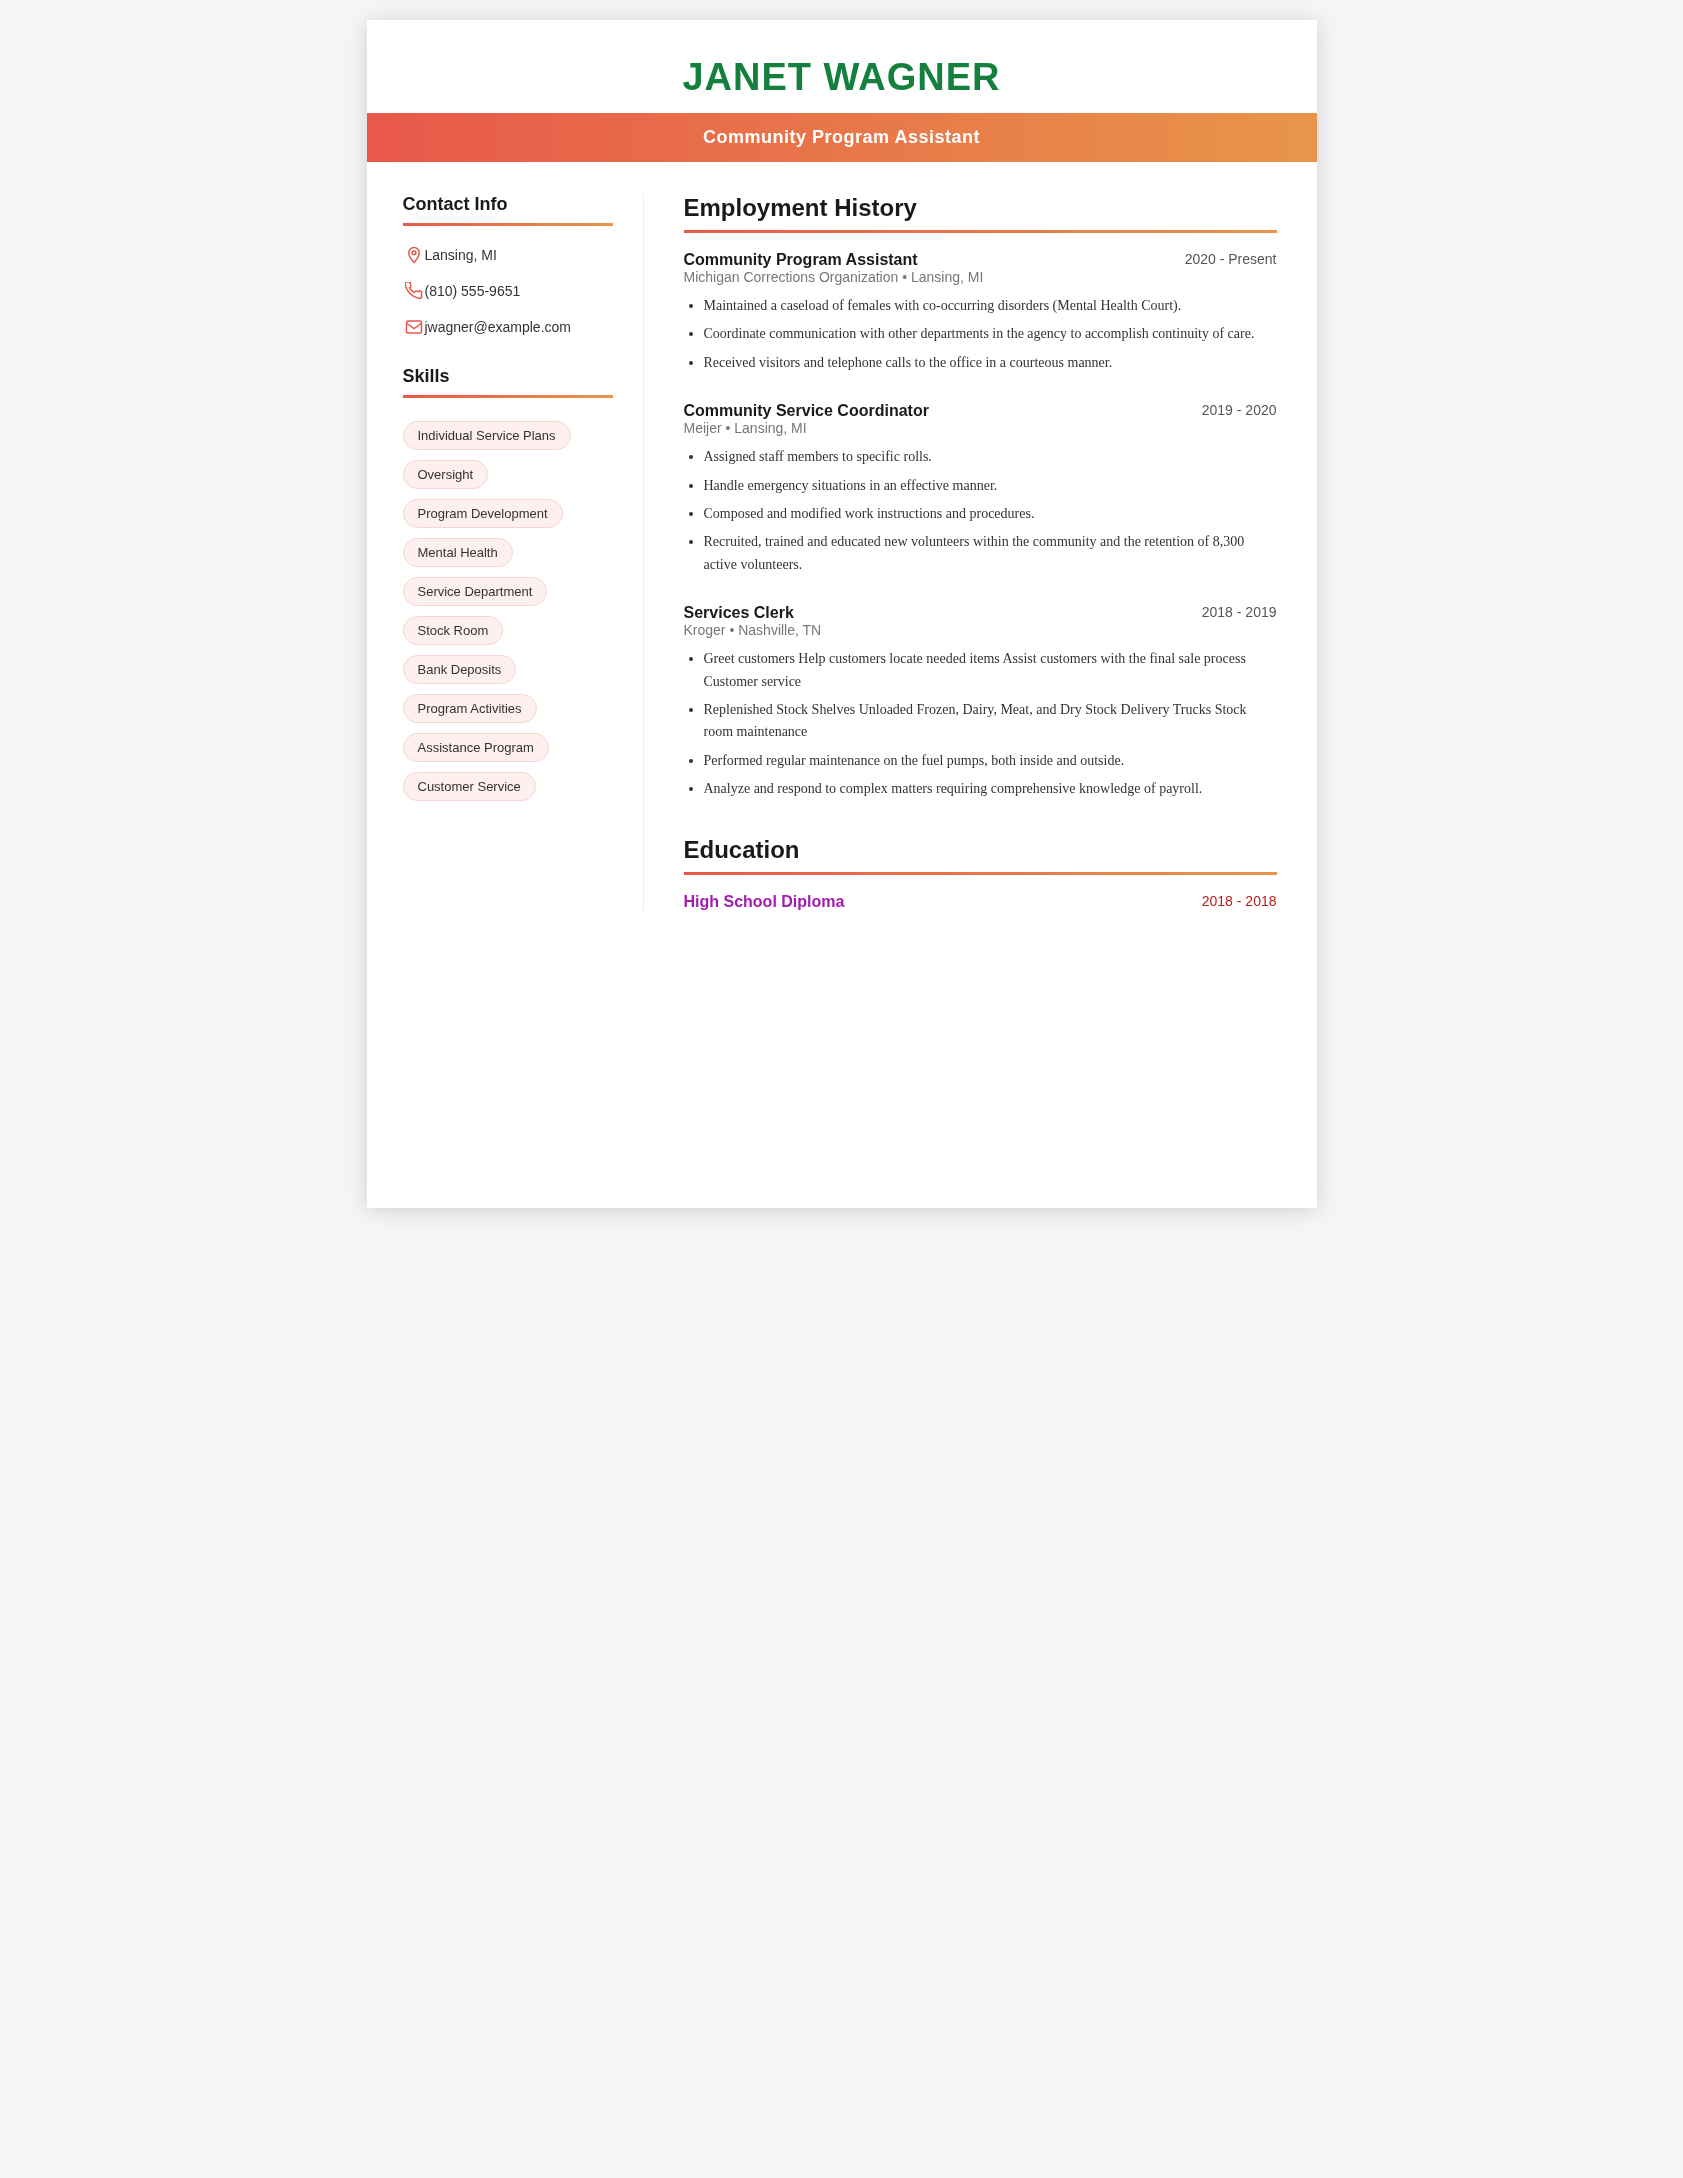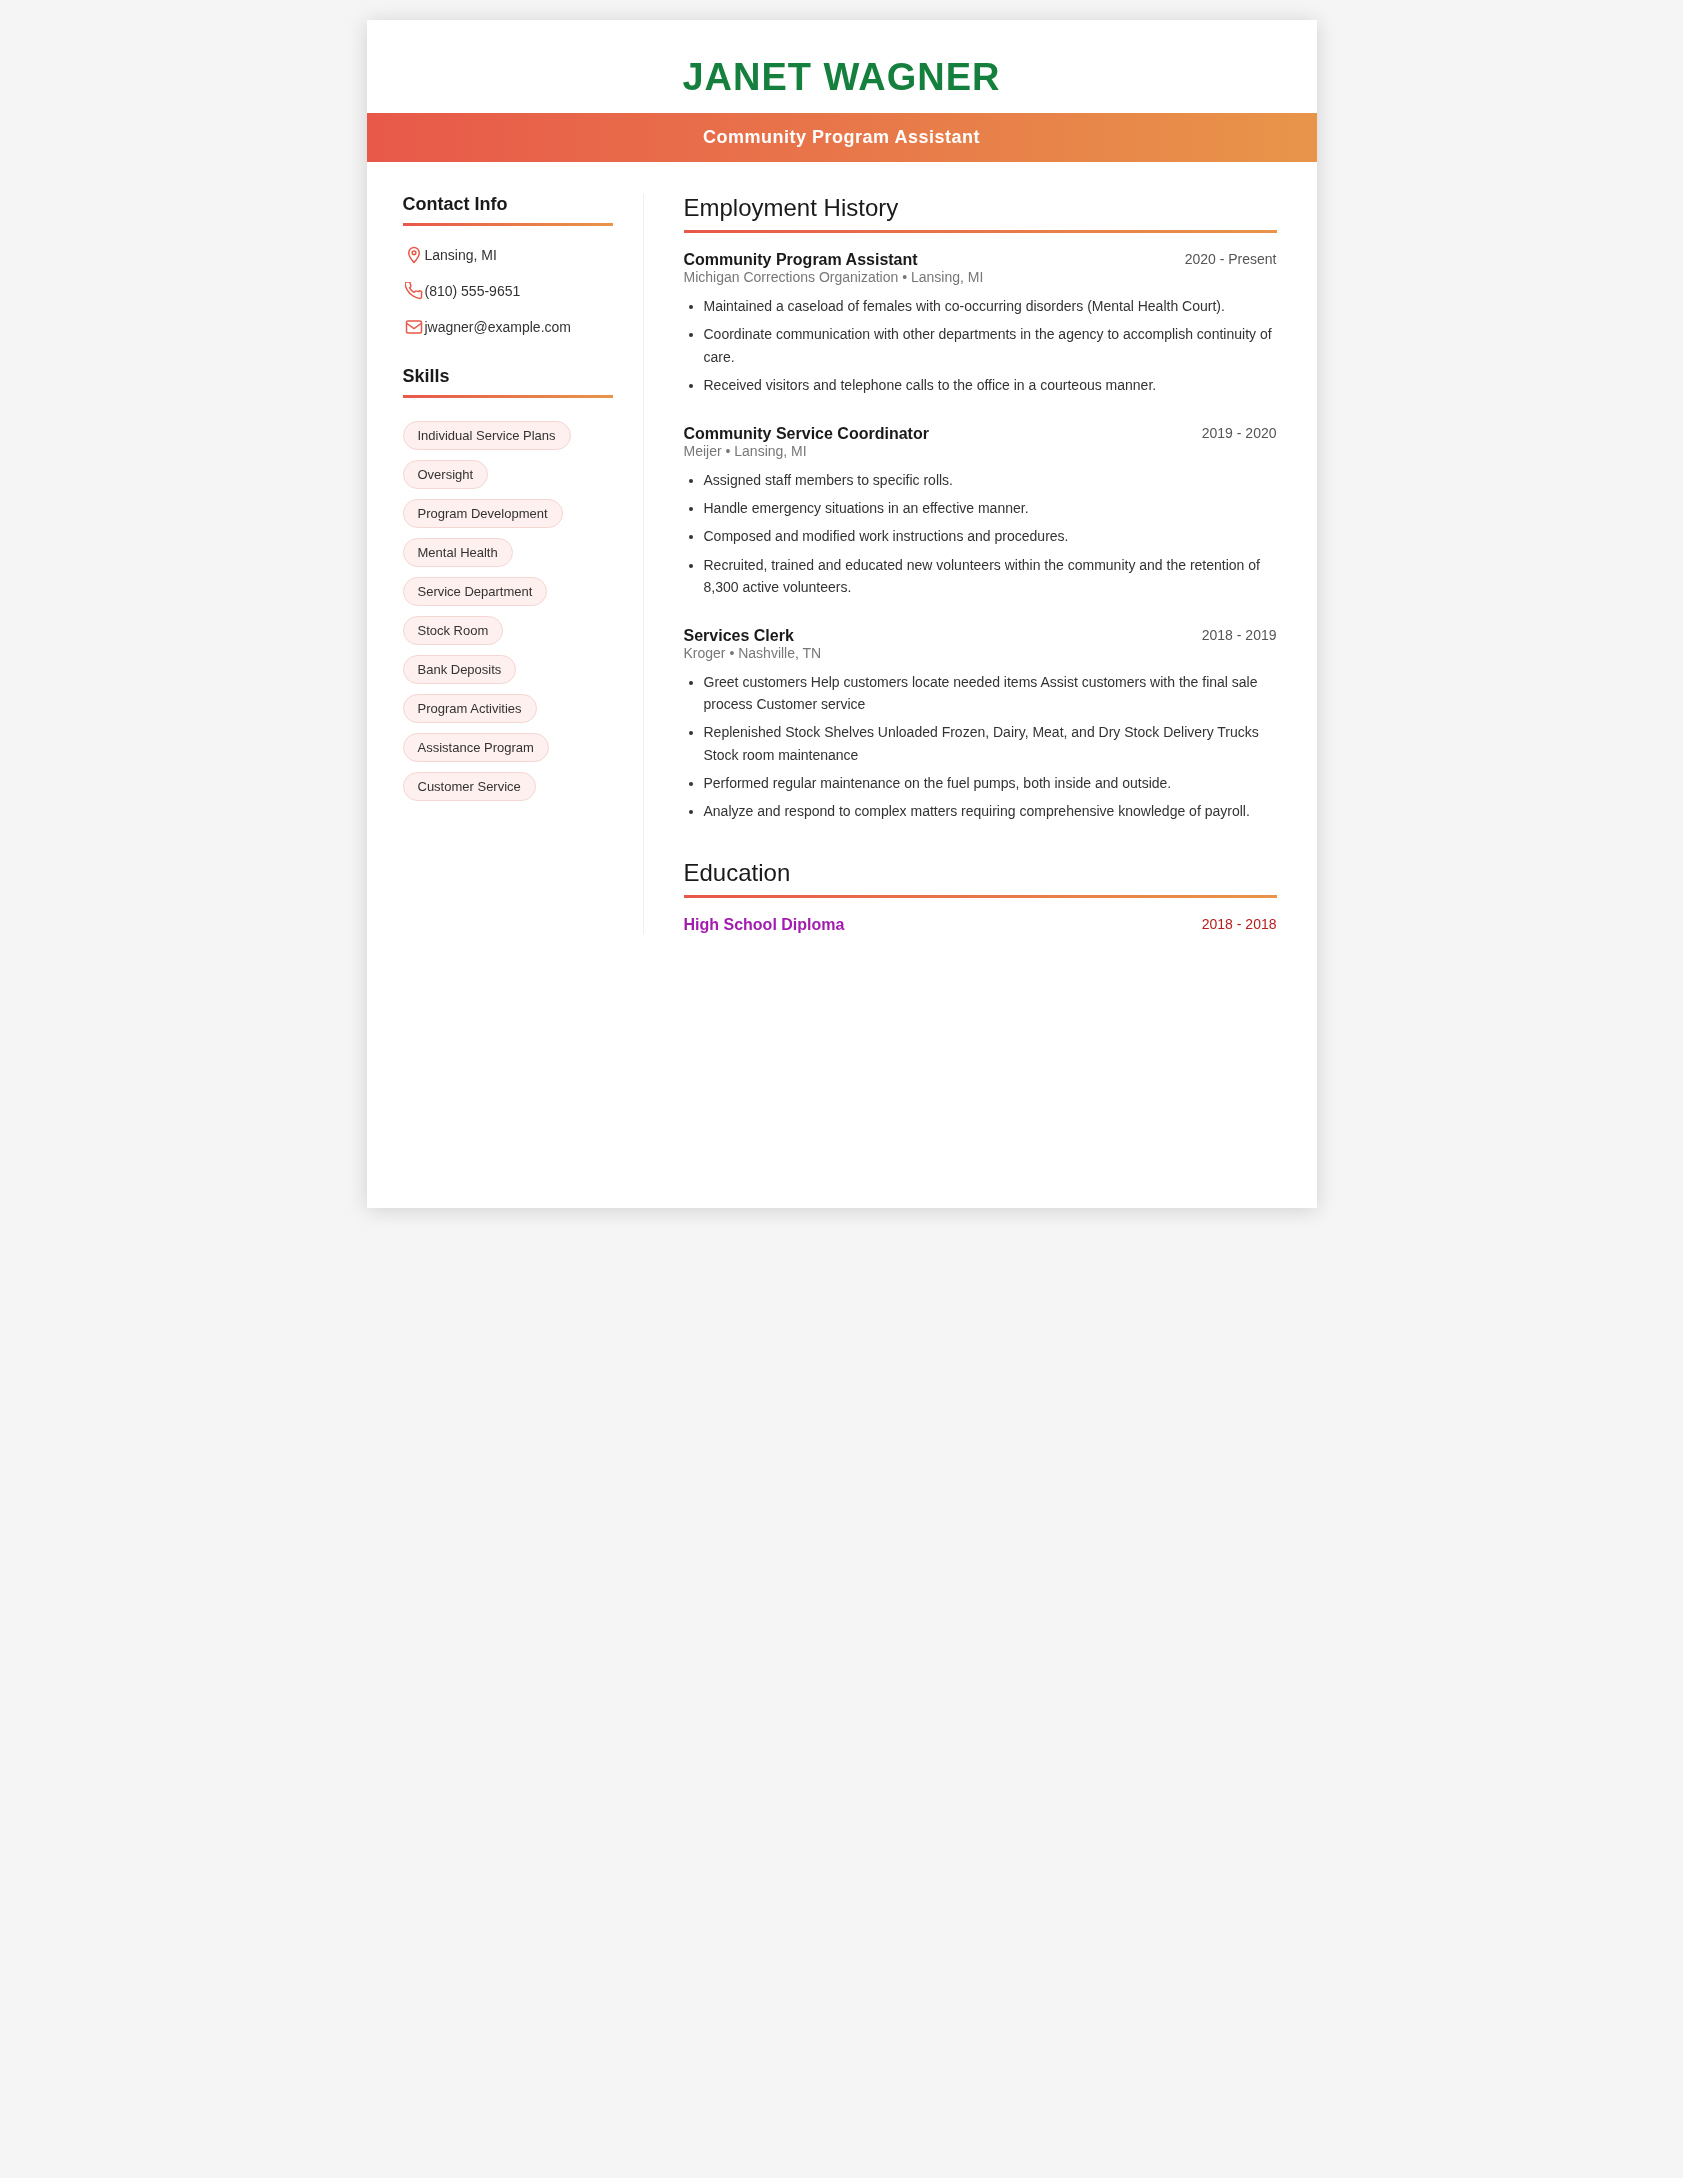--- a/index.html
+++ b/index.html
@@ -94,21 +94,21 @@
       margin: 5px 4px 5px 0;
       border: 1px solid #f5d6d2;
     }
     
     .main {
       flex: 1;
       padding: 0 40px 0 40px;
     }
     .emp-section-title {
       font-size: 24px;
-      font-weight: 400;
+      font-weight: 700;
       color: #1a1a1a;
       margin-bottom: 8px;
     }
     .job-entry {
       margin-bottom: 28px;
     }
     .job-header {
       display: flex;
       justify-content: space-between;
       align-items: flex-start;
@@ -131,20 +131,21 @@
     }
     .job-bullets {
       list-style: disc;
       padding-left: 20px;
       font-size: 14px;
       color: #333;
       line-height: 1.6;
     }
     .job-bullets li {
       margin-bottom: 6px;
+      font-family: Liberation Serif, serif;
     }
     .edu-section {
       margin-top: 36px;
     }
     .edu-entry {
       display: flex;
       justify-content: space-between;
       margin-top: 16px;
     }
     .edu-title {

